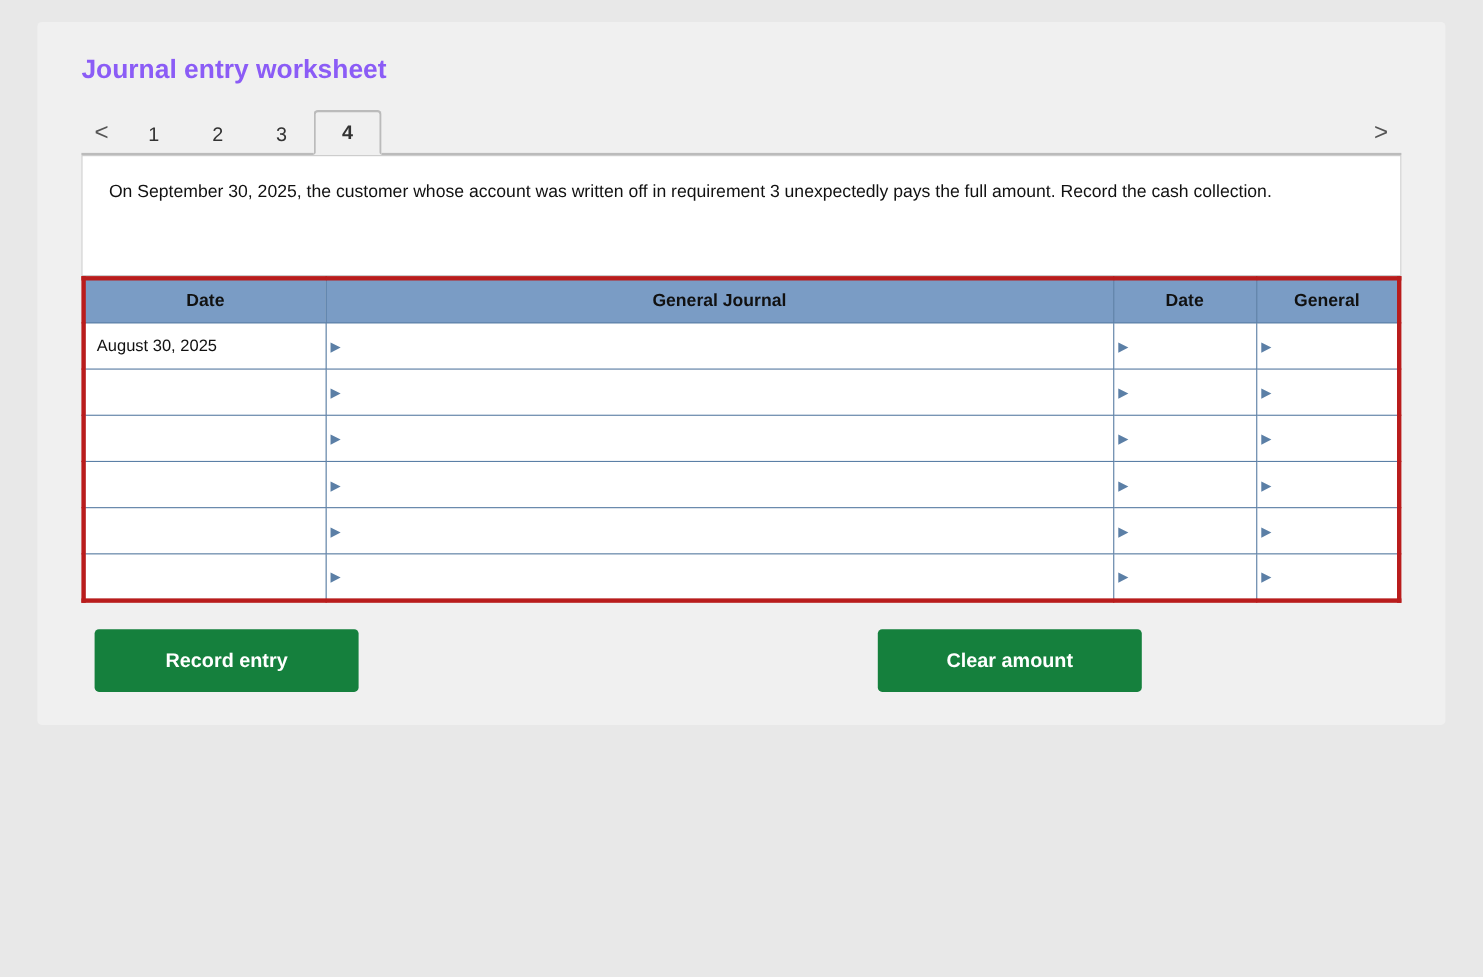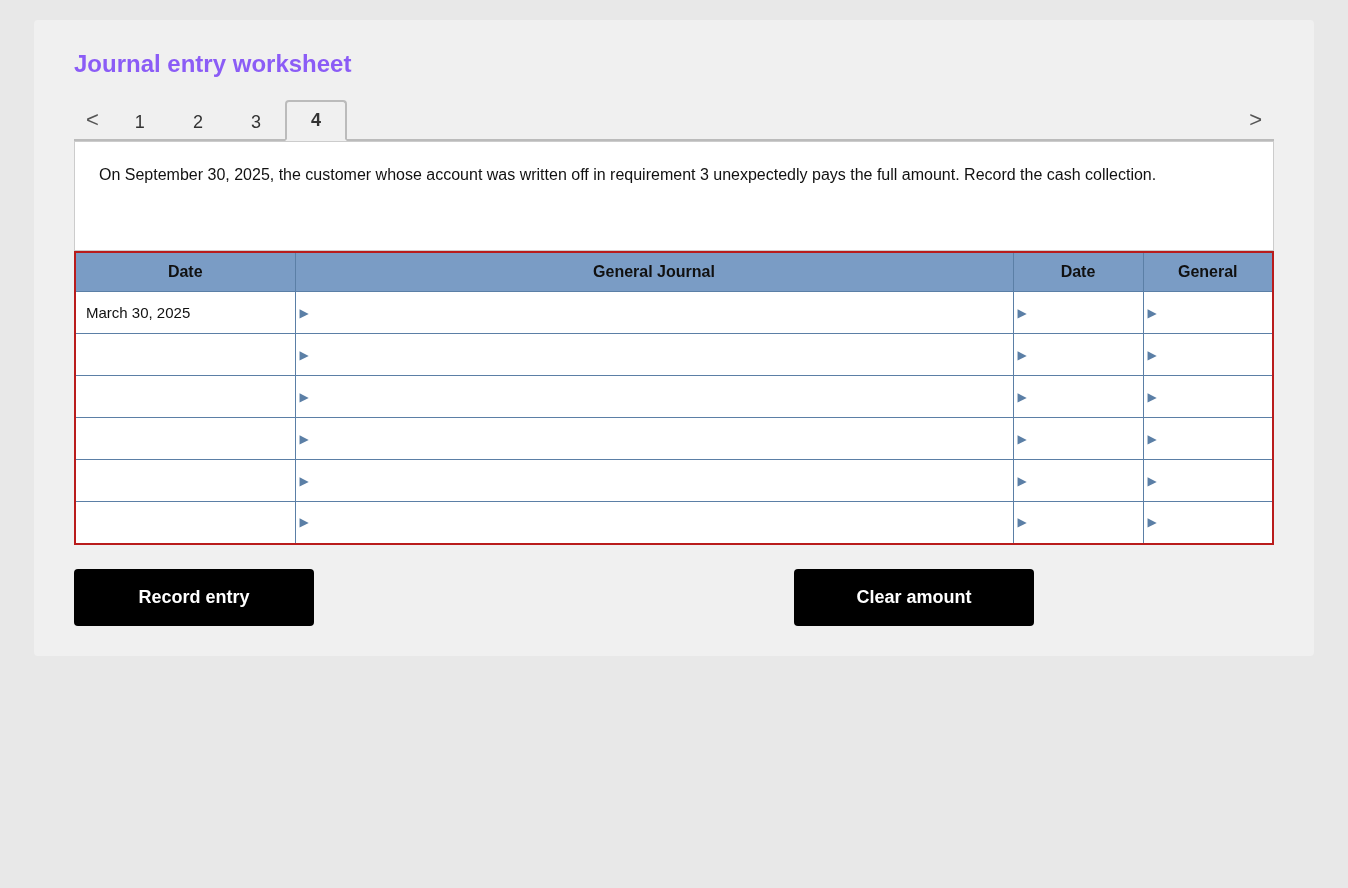--- a/index.html
+++ b/index.html
@@ -86,21 +86,21 @@
 
     .note-text {
       color: #c0392b;
       font-size: 15px;
       margin: 12px 0 14px 0;
     }
 
     .journal-table {
       width: 100%;
       border-collapse: collapse;
-      border: 2px solid #b91c1c;
+      border: 4px solid #b91c1c;
     }
 
     .journal-table thead tr {
       background-color: #7a9cc5;
     }
 
     .journal-table thead th {
       color: #111;
       font-weight: bold;
       font-size: 16px;
@@ -170,30 +170,31 @@
 
     .buttons-row {
       display: flex;
       margin-top: 24px;
       gap: 0;
       justify-content: space-between;
       align-items: center;
     }
 
     .action-btn {
-      background-color: #000000;
+      background-color: #15803d;
       color: #fff;
       border: none;
       border-radius: 4px;
       font-size: 18px;
       font-weight: bold;
       padding: 18px 40px;
       cursor: pointer;
       min-width: 240px;
       text-align: center;
+      margin-left: 12px;
     }
 
     .btn-left {
       margin-right: auto;
     }
 
     .btn-center {
       margin: 0 auto;
     }
 
@@ -229,21 +230,21 @@
       <tr>
         <th class="date-col">Date</th>
         <th class="gj-col">General Journal</th>
         <th class="debit-col">Date</th>
         <th class="credit-col">General</th>
       </tr>
     </thead>
     <tbody id="table-body">
 
     <tr>
-          <td class="date-cell">March 30, 2025</td>
+          <td class="date-cell">August 30, 2025</td>
           <td class="input-cell">
             <div class="cell-with-arrow">
               <span class="arrow-indicator">▶</span>
               <input class="cell-input" type="text" style="">
             </div>
           </td>
           <td class="input-cell">
             <div class="cell-with-arrow">
               <span class="arrow-indicator">▶</span>
               <input class="cell-input" type="text" style="">

